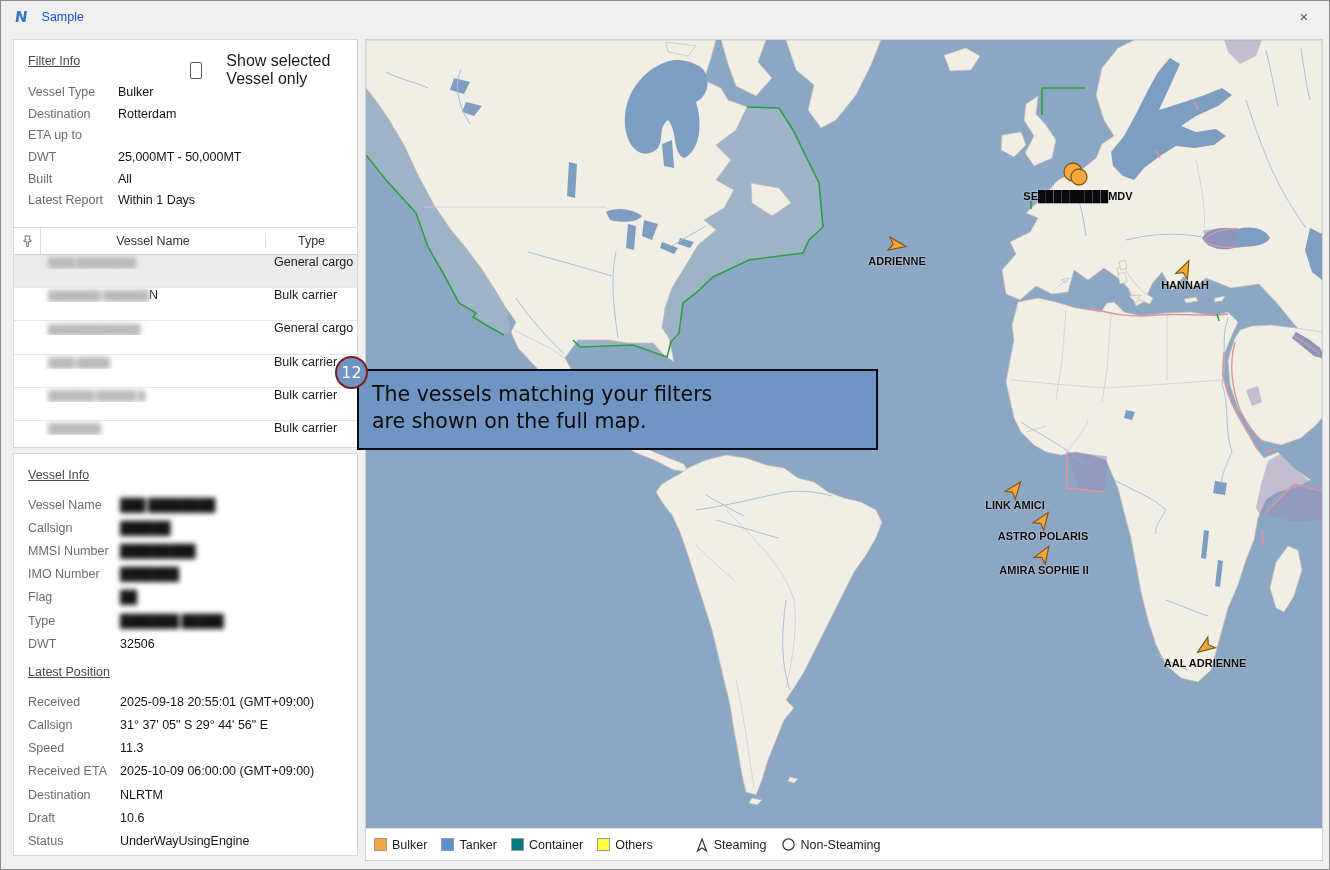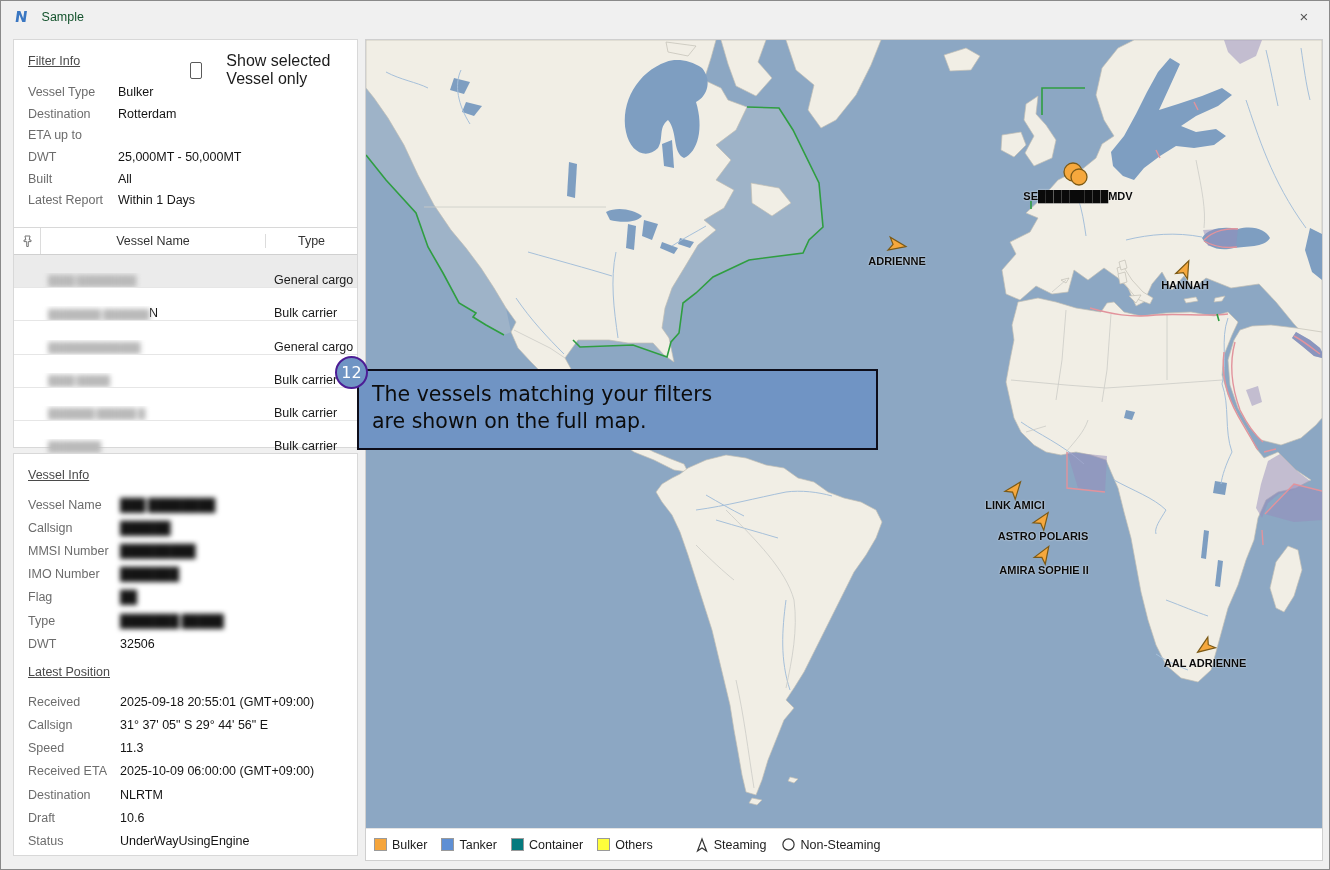--- a/index.html
+++ b/index.html
@@ -1,39 +1,39 @@
 <!DOCTYPE html>
 <html><head>
 <meta charset="utf-8">
 <style>
   html,body{margin:0;padding:0;background:#d9d9d9;font-family:"Liberation Sans",sans-serif;}
   .window{position:relative;width:1330px;height:870px;background:#f0f0f0;border:1px solid #8a8a8a;box-sizing:border-box;overflow:hidden;}
   .titlebar{position:absolute;left:0;top:0;right:0;height:32px;background:#f0f0f0;display:flex;align-items:center;}
   .logo{margin-left:14px;font:bold 15px "DejaVu Sans",sans-serif;color:#3a77c2;transform:skewX(-8deg);}
-  .title{margin-left:14px;font-size:12.5px;color:#14532d;}
+  .title{margin-left:14px;font-size:12.5px;color:#1d4ed8;}
   .closebtn{position:absolute;right:14px;top:5px;width:22px;height:22px;text-align:center;line-height:21px;color:#555;font-size:15px;cursor:default;}
   .card{position:absolute;left:12px;width:345px;background:#ffffff;border:1px solid #d8d8d8;box-sizing:border-box;}
   .c1{top:38px;height:212px;}
   .c2{top:226px;height:221px;}
   .c3{top:452px;height:403px;}
   .sechead{display:inline-block;margin:14px 0 0 14px;font-size:12.5px;color:#4a4a4a;text-decoration:underline;}
   .cbwrap{position:absolute;top:12px;left:176px;display:flex;align-items:center;}
   .cbbox{width:15px;height:15px;border:1px solid #5a5a5a;background:#fff;border-radius:2px;}
   .cblabel{margin-left:24px;font-size:16px;color:#1c1c1c;}
   .frows{margin:12px 0 0 14px;}
   .frow{display:flex;height:21.7px;align-items:center;}
   .frow .lbl{width:90px;font-size:12.5px;color:#6c6c6c;flex:none;}
   .frow .val{font-size:12.5px;color:#141414;}
   
   .thead{display:flex;height:26px;border-bottom:1px solid #d0d0d0;align-items:center;}
   .th{font-size:12.5px;color:#333;text-align:center;}
   .thpin{width:26px;flex:none;border-right:1px solid #dcdcdc;height:100%;display:flex;align-items:center;justify-content:center;}
   .thname{width:224px;flex:none;border-right:1px solid #dcdcdc;}
   .thtype{flex:1;}
-  .trow{display:flex;height:32.2px;align-items:flex-end;border-bottom:1px solid #e6e6e6;}
+  .trow{display:flex;height:32.2px;align-items:flex-start;border-bottom:1px solid #e6e6e6;}
   .trow.sel{background:#ebebeb;}
   .td-pin{width:26px;flex:none;}
   .td-name{width:224px;flex:none;padding-left:8px;box-sizing:border-box;font-size:12.5px;color:#1a1a1a;white-space:nowrap;overflow:hidden;}
   .td-type{flex:1;padding-left:10px;font-size:12.5px;color:#1a1a1a;}
   .rblur{display:inline-block;color:#b9b9b9;filter:blur(2.4px);font-size:10px;letter-spacing:-0.5px;vertical-align:middle;}
   .sfx{font-size:12.5px;color:#1a1a1a;}
   .irows{margin:10px 0 0 14px;}
   .irow{display:flex;height:23.2px;align-items:center;}
   .irow .lbl{width:92px;font-size:12.5px;color:#6c6c6c;flex:none;}
   .irow .val{font-size:12.5px;color:#141414;white-space:nowrap;}
@@ -44,21 +44,21 @@
   .marker{position:absolute;width:24px;height:24px;margin:-12px 0 0 -12px;}
   .vlabel{position:absolute;transform:translateX(-50%);font-weight:bold;font-size:11px;color:#0a0a0a;white-space:nowrap;text-shadow:0 0 2px rgba(255,255,255,.8);}
   .legendbar{position:absolute;left:0;right:0;bottom:0;height:32px;background:#fff;border-top:1px solid #e4e4e4;display:flex;align-items:center;padding-left:8px;box-sizing:border-box;}
   .litem{display:flex;align-items:center;margin-right:14px;}
   .lsq{width:13px;height:13px;border:1px solid #9a9a9a;box-sizing:border-box;margin-right:5px;}
   .ltxt{font-size:12.5px;color:#1c1c1c;}
   .lsteam{margin-left:28px;}
   
   .callout-box{position:absolute;left:356px;top:368px;width:521px;height:81px;box-sizing:border-box;background:#7094C4;border:2px solid #0d0d1a;padding:10px 0 0 13px;}
   .callout-box .cline{font-family:"DejaVu Sans",sans-serif;font-size:20.5px;color:#0c0c0c;line-height:27px;}
-  .callout-num{position:absolute;left:334px;top:355px;width:33px;height:33px;border-radius:50%;background:#6f94c4;border:2px solid #4c1d95;box-sizing:border-box;color:#fff;font-family:"DejaVu Sans",sans-serif;font-size:16px;display:flex;align-items:center;justify-content:center;}
+  .callout-num{position:absolute;left:334px;top:355px;width:33px;height:33px;border-radius:50%;background:#6f94c4;border:2px solid #7f1d1d;box-sizing:border-box;color:#fff;font-family:"DejaVu Sans",sans-serif;font-size:16px;display:flex;align-items:center;justify-content:center;}
 </style>
 </head>
 <body>
 
 <div class="window">
   <div class="titlebar">
     <span class="logo">N</span>
     <span class="title">Sample</span>
     <span class="closebtn">×</span>
   </div>

